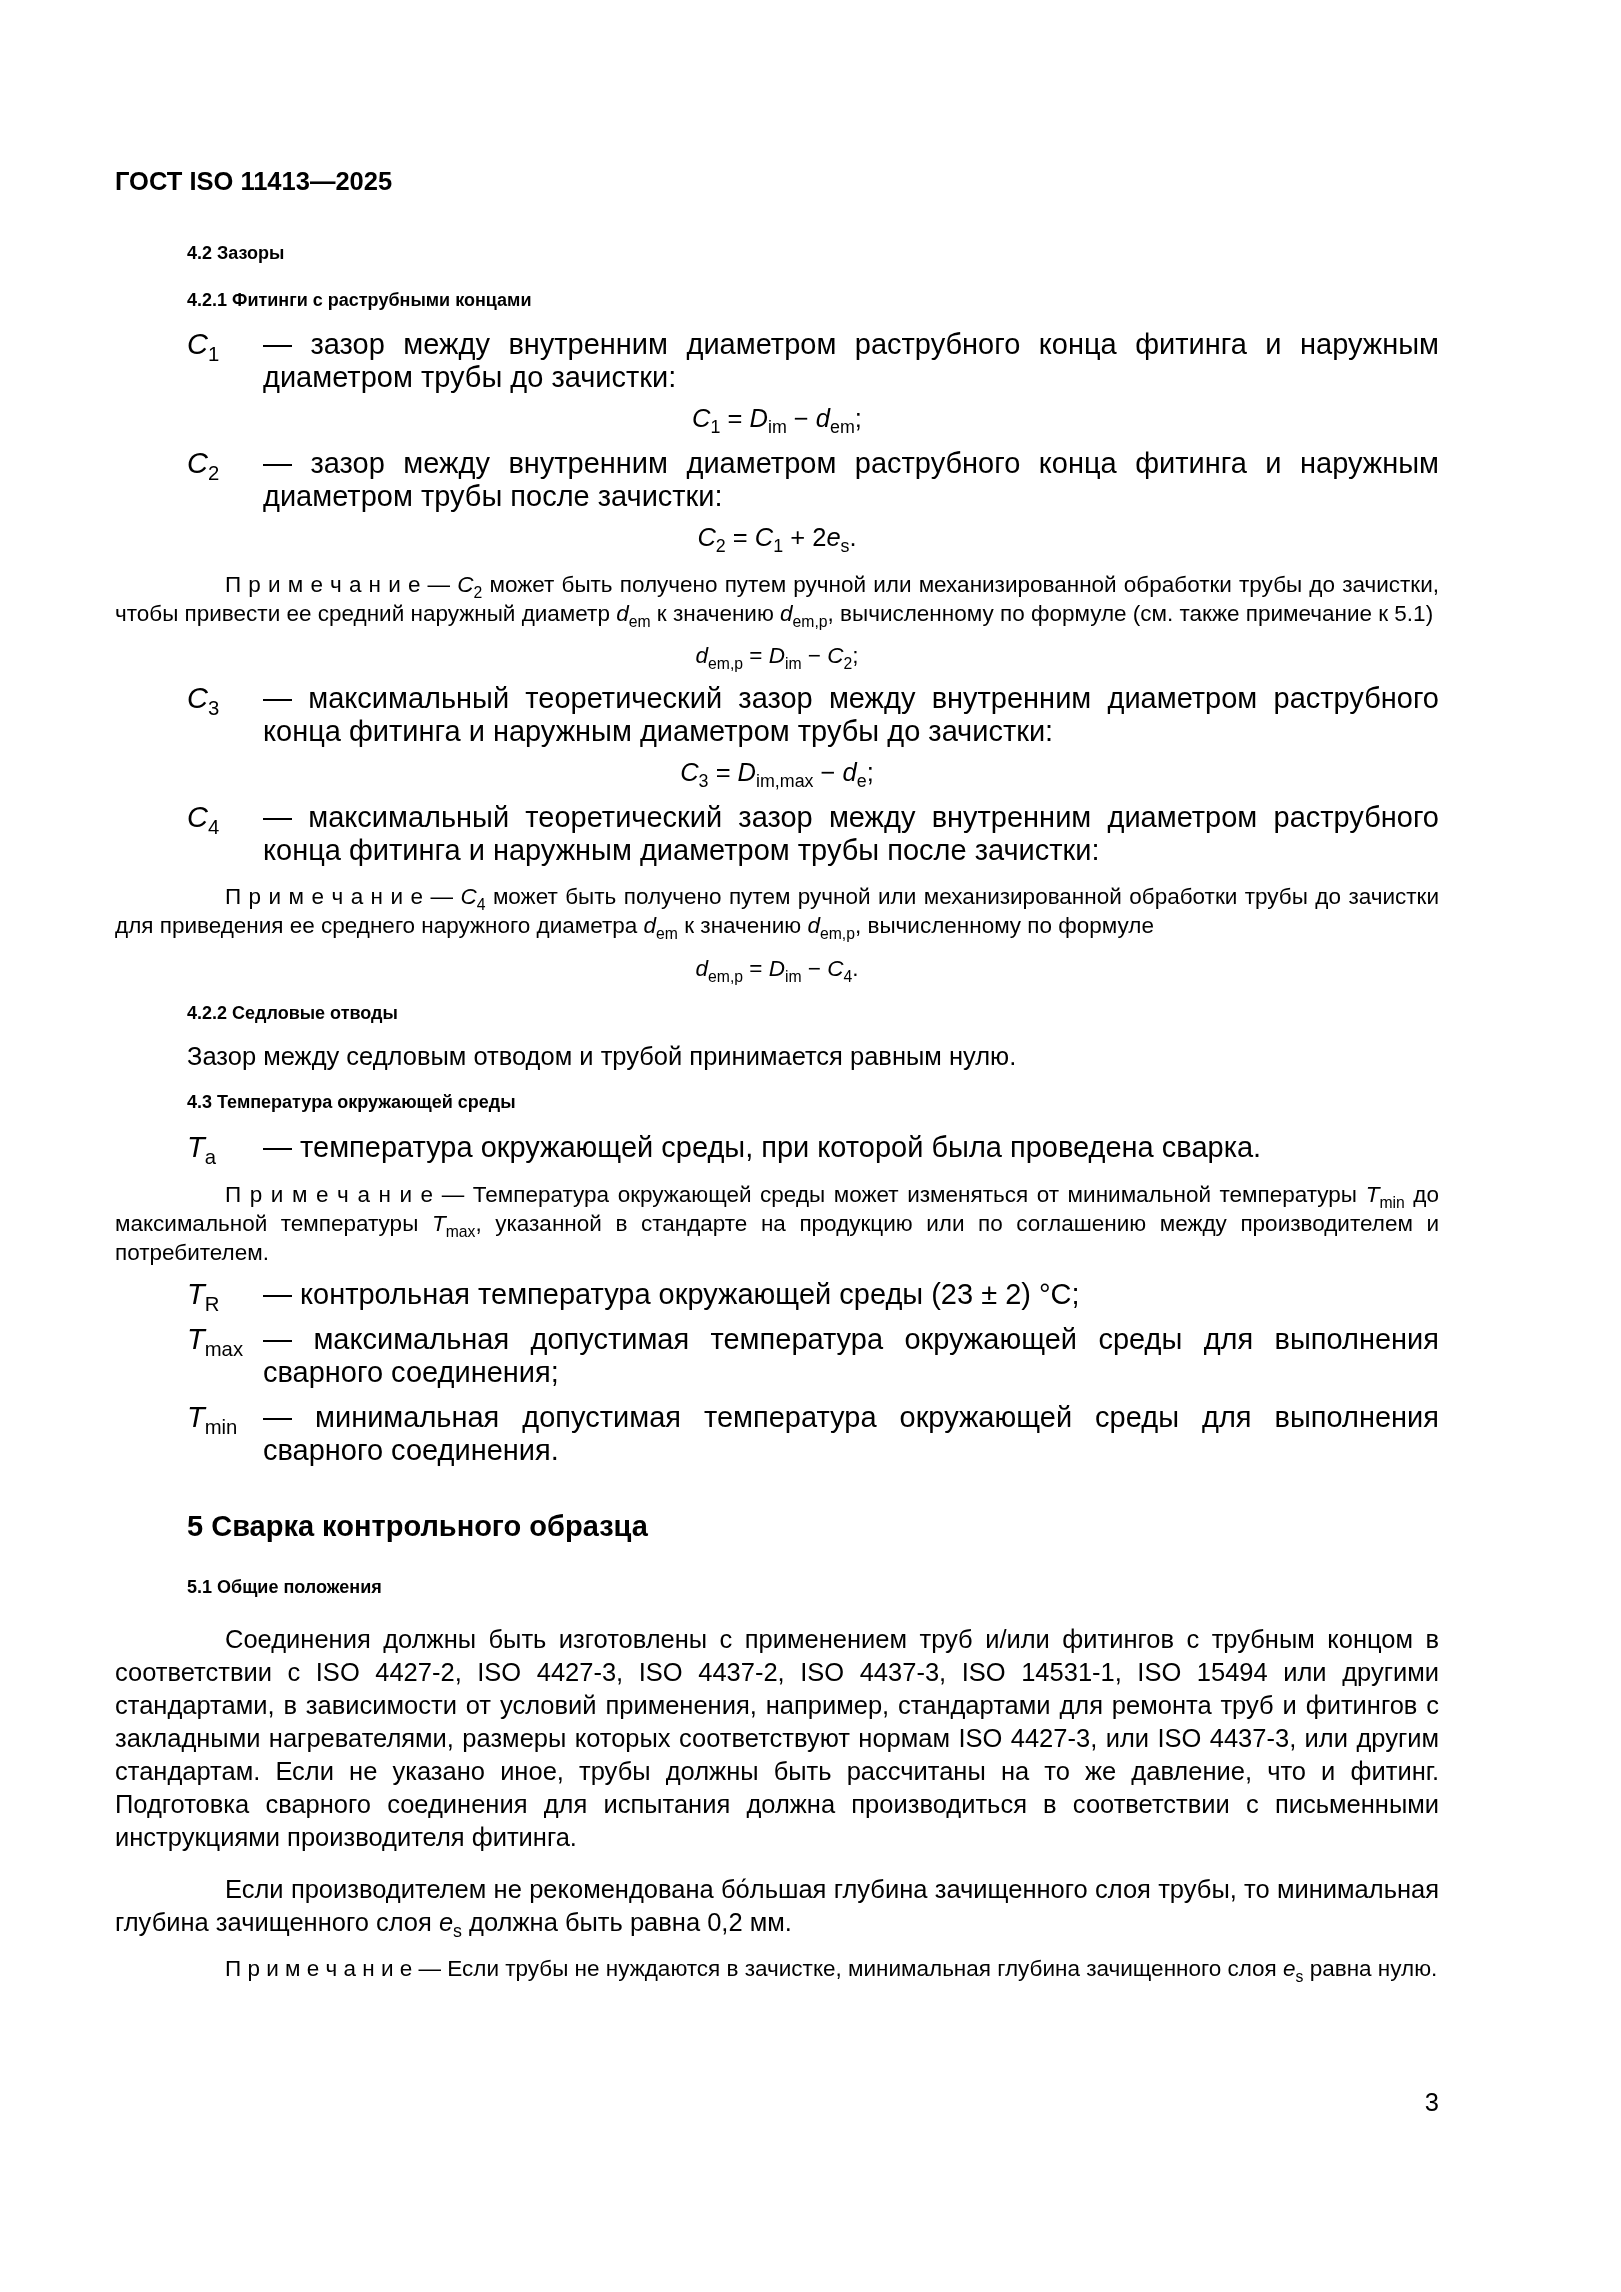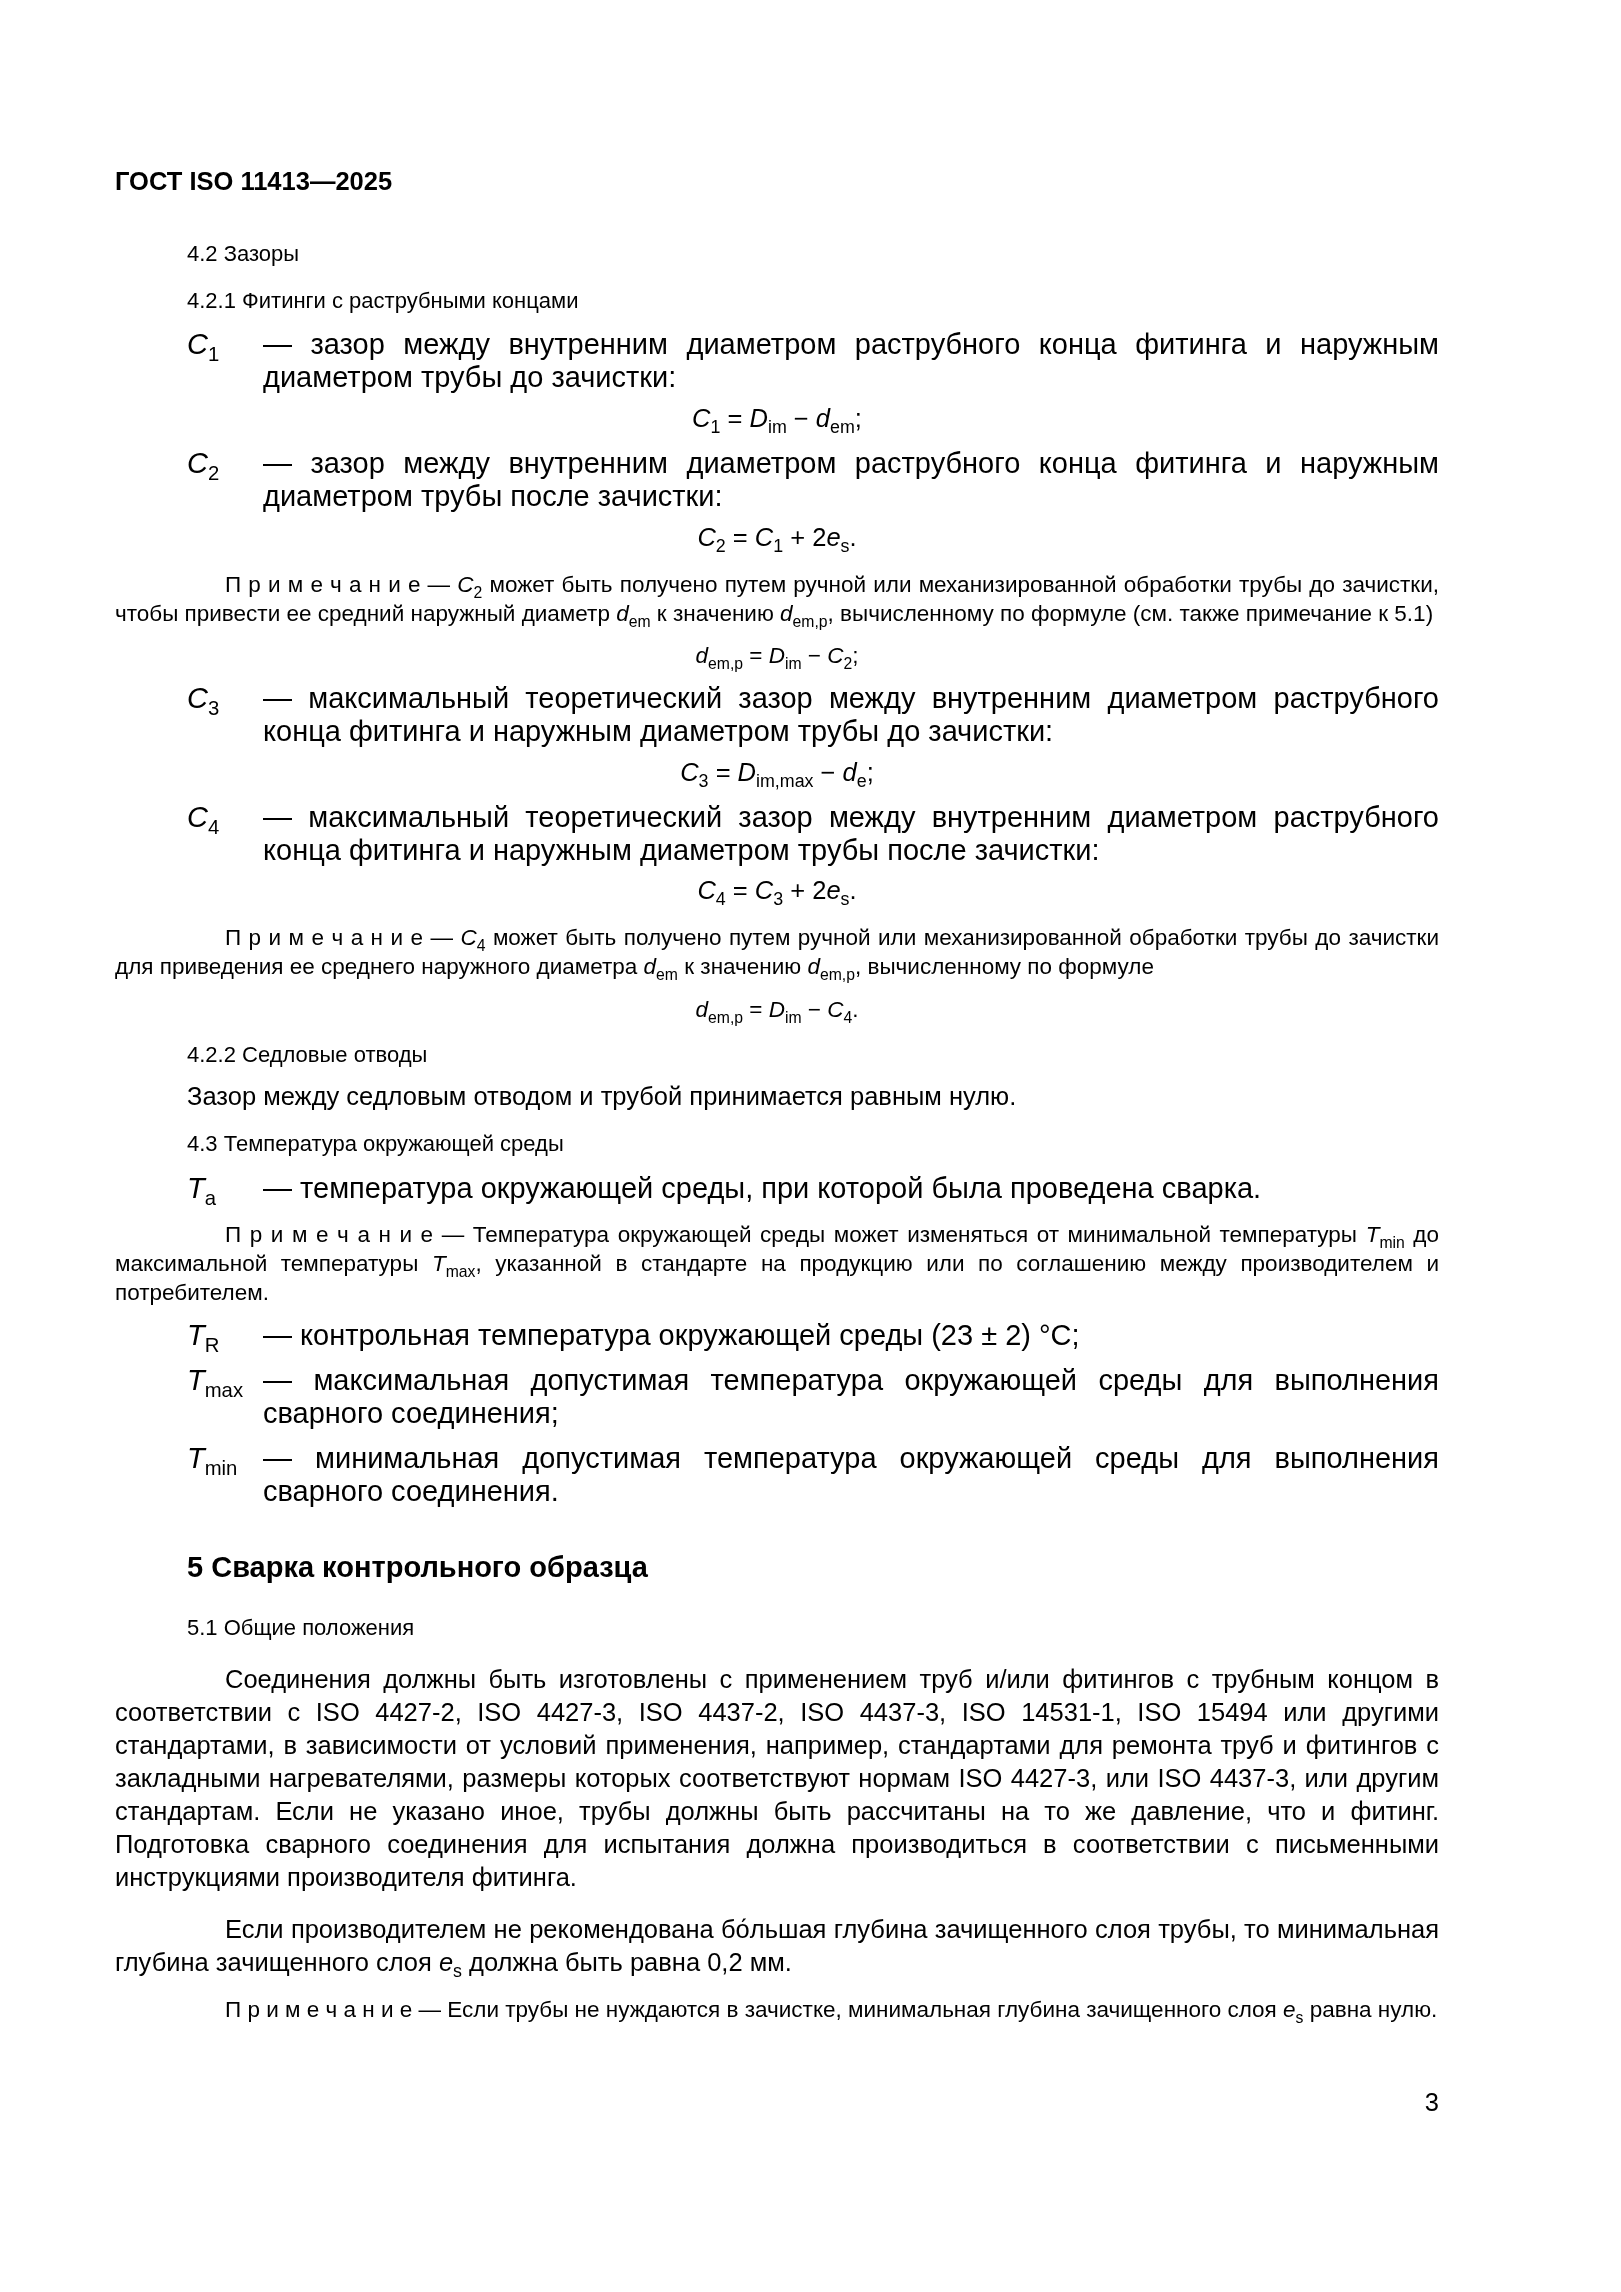--- a/index.html
+++ b/index.html
@@ -16,22 +16,22 @@
     left:115px; right:182px; top:165px;
   }
   .doc-header {
     text-align:left;
     font-weight:bold;
     font-size:25.5px;
     line-height:33px;
     margin-bottom:39px;
   }
   .h2, .h3 {
-    font-weight:normal;
-    font-size:22px;
+    font-weight:bold;
+    font-size:18px;
     line-height:33px;
     margin:13.7px 0 9.8px 72px;
   }
   .h2 { margin-top:39px; }
   .h1 {
     font-weight:bold;
     font-size:29px;
     line-height:41px;
     margin:39px 0 23.5px 72px;
   }
@@ -105,21 +105,20 @@
       <div class="formula fnote"><span class="it">d</span><sub>em,p</sub><span> = </span><span class="it">D</span><sub>im</sub><span> − </span><span class="it">C</span><sub>2</sub><span>;</span></div>
       <div class="def">
         <div class="def-term"><span class="it">C</span><sub>3</sub></div>
         <div class="def-text"><span>— максимальный теоретический зазор между внутренним диаметром раструбного конца фитинга и наружным диаметром трубы до зачистки:</span></div>
       </div>
       <div class="formula"><span class="it">C</span><sub>3</sub><span> = </span><span class="it">D</span><sub>im,max</sub><span> − </span><span class="it">d</span><sub>e</sub><span>;</span></div>
       <div class="def">
         <div class="def-term"><span class="it">C</span><sub>4</sub></div>
         <div class="def-text"><span>— максимальный теоретический зазор между внутренним диаметром раструбного конца фитинга и наружным диаметром трубы после зачистки:</span></div>
       </div>
-      <div class="formula"><span class="it">C</span><sub>4</sub><span> = </span><span class="it">C</span><sub>3</sub><span> + 2</span><span class="it">e</span><sub>s</sub><span>.</span></div>
       <div class="note"><span>П р и м е ч а н и е  — </span><span class="it">C</span><sub>4</sub><span> может быть получено путем ручной или механизированной обработки трубы до зачистки для приведения ее среднего наружного диаметра </span><span class="it">d</span><sub>em</sub><span> к значению </span><span class="it">d</span><sub>em,p</sub><span>, вычисленному по формуле</span></div>
       <div class="formula fnote"><span class="it">d</span><sub>em,p</sub><span> = </span><span class="it">D</span><sub>im</sub><span> − </span><span class="it">C</span><sub>4</sub><span>.</span></div>
       <div class="h3"><span>4.2.2 Седловые отводы</span></div>
       <div class="para lead"><span>Зазор между седловым отводом и трубой принимается равным нулю.</span></div>
       <div class="h3"><span>4.3 Температура окружающей среды</span></div>
       <div class="def">
         <div class="def-term"><span class="it">T</span><sub>a</sub></div>
         <div class="def-text"><span>— температура окружающей среды, при которой была проведена сварка.</span></div>
       </div>
       <div class="note"><span>П р и м е ч а н и е  — Температура окружающей среды может изменяться от минимальной температуры </span><span class="it">T</span><sub>min</sub><span> до максимальной температуры </span><span class="it">T</span><sub>max</sub><span>, указанной в стандарте на продукцию или по соглашению между производителем и потребителем.</span></div>

